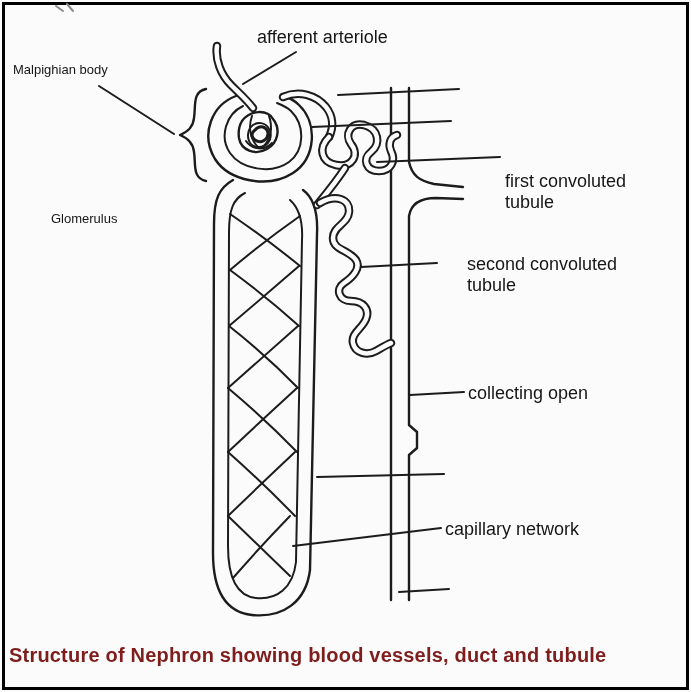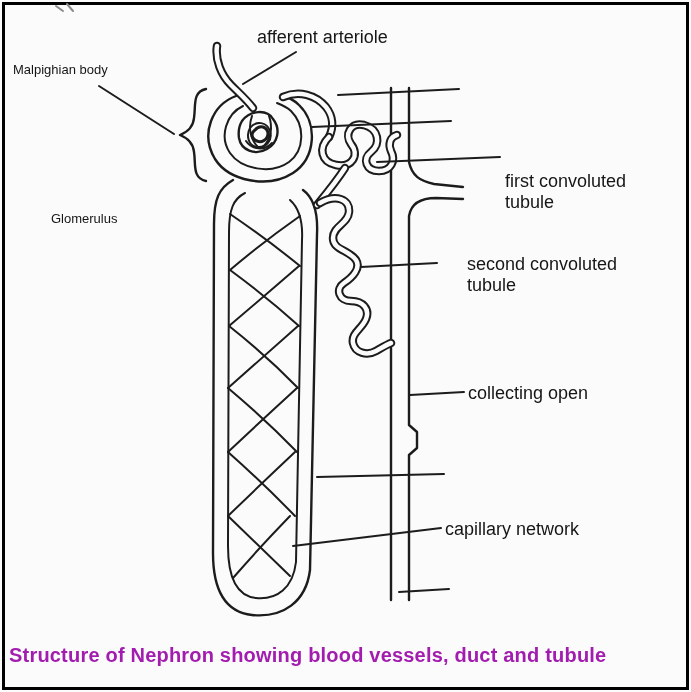--- a/index.html
+++ b/index.html
@@ -10,21 +10,21 @@
   .ink{stroke:var(--ink,#1c1c1c);fill:none;stroke-linecap:round;stroke-linejoin:round;}
   .w2{stroke-width:2;}
   .w25{stroke-width:2.4;}
   .w3{stroke-width:3;}
   .tubeA{stroke:var(--ink,#1c1c1c);stroke-width:8.5;fill:none;stroke-linecap:round;stroke-linejoin:round;}
   .tubeB{stroke:var(--bg,#fbfbfb);stroke-width:4.5;fill:none;stroke-linecap:round;stroke-linejoin:round;}
   .smudge{stroke:#8a8a8a;stroke-width:2;fill:none;stroke-linecap:round;}
   .lbl{position:absolute;font-weight:normal;font-size:18px;color:#161616;line-height:1.18;white-space:nowrap;}
   .big{font-size:13px;}
   .wrap{white-space:normal;}
-  .caption{position:absolute;left:9px;top:644px;font-weight:bold;font-size:20px;color:#a21caf;
+  .caption{position:absolute;left:9px;top:644px;font-weight:bold;font-size:20px;color:#7f1d1d;
            letter-spacing:.2px;white-space:nowrap;}
 </style>
 </head>
 <body>
 
 <div class="stage">
   <div class="frame"></div>
 
   <svg width="691" height="692" viewBox="0 0 691 692">
 

